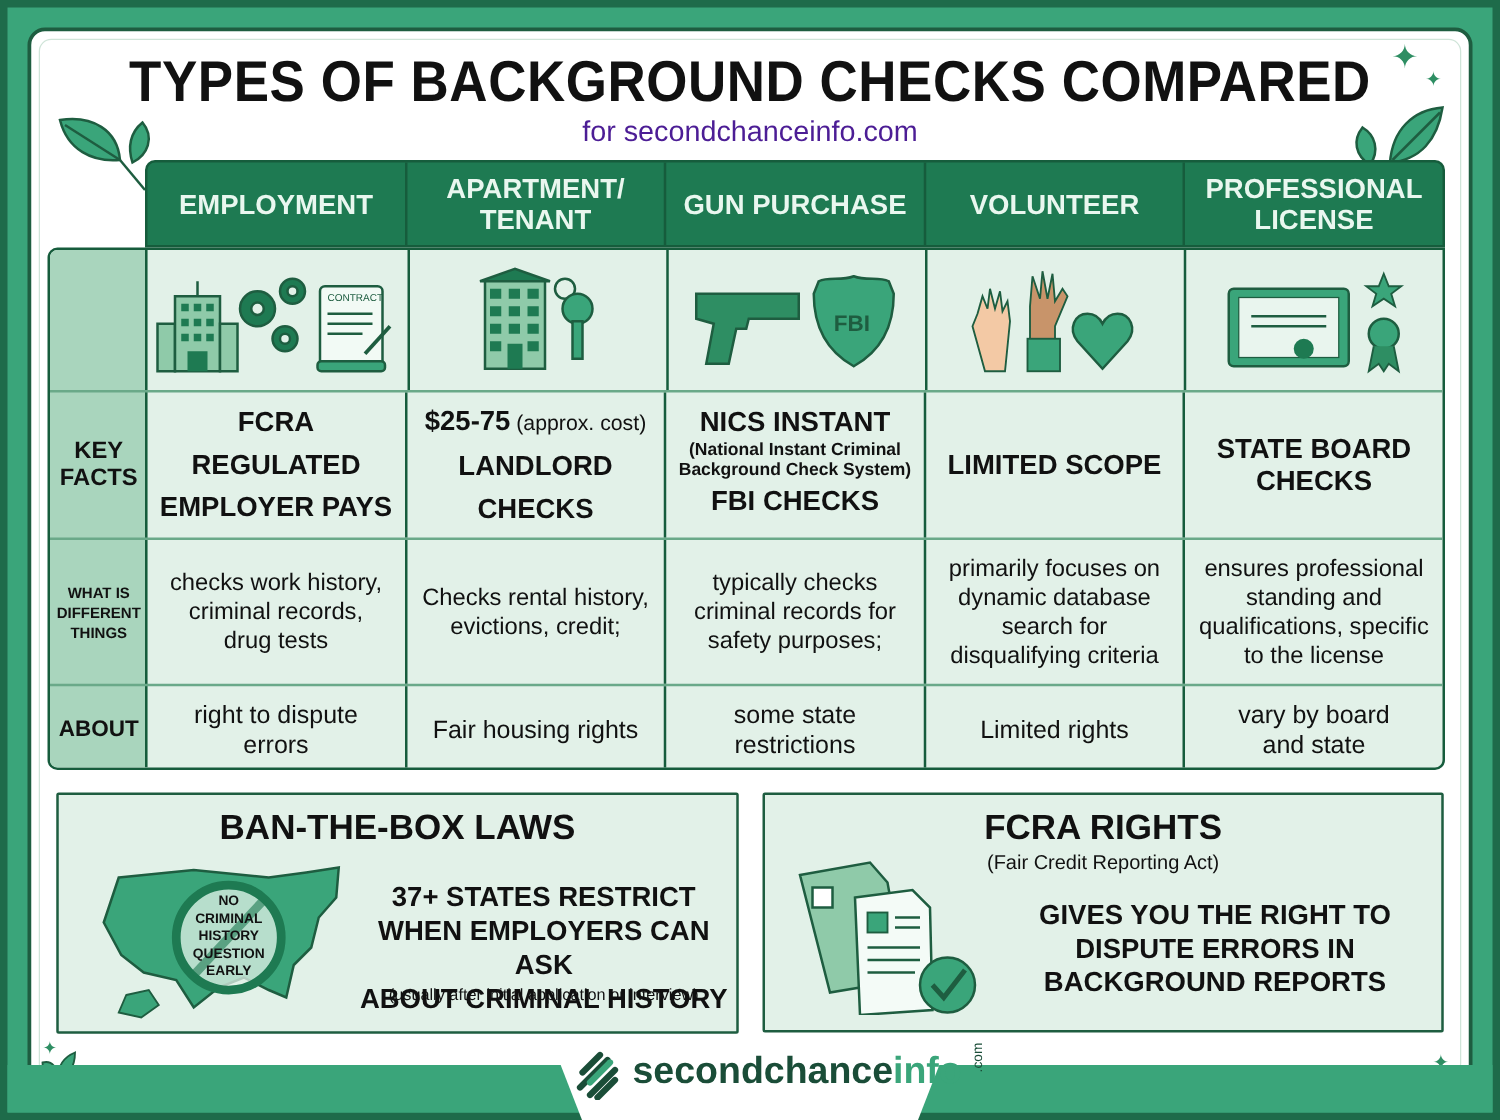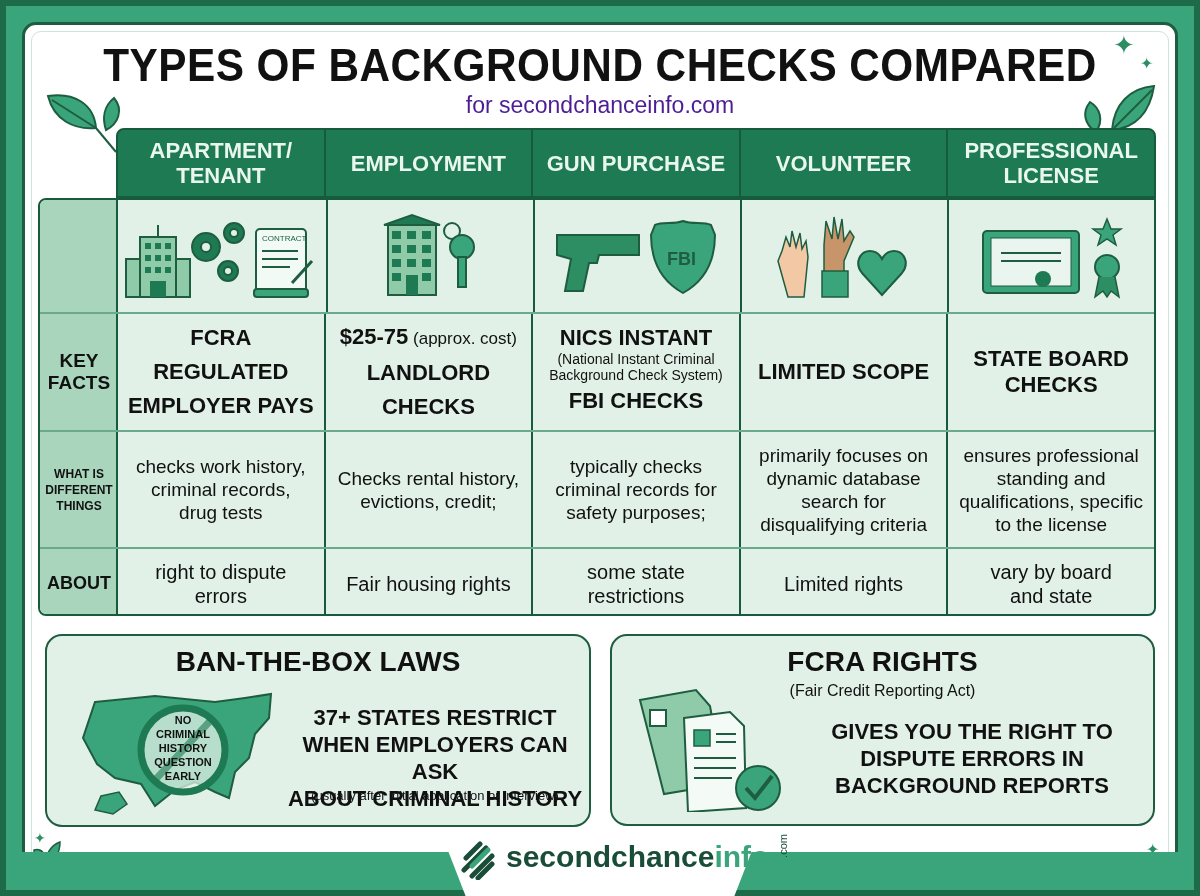--- a/index.html
+++ b/index.html
@@ -20,25 +20,25 @@
   .body-grid { position: absolute; left: 0; top: 70px; width: 1118px; height: 418px; border: 2px solid #165c3c; border-radius: 8px 0 8px 8px; background: #e2f1e8; overflow: hidden; }
   .rowlabels { position: absolute; left: 0; top: 0; width: 78px; height: 100%; background: #a9d5bd; border-right: 2px solid #165c3c; }
   .row { position: absolute; left: 0; width: 100%; border-bottom: 2px solid #6aa989; }
   .row:last-child { border-bottom: none; }
   .rl { position: absolute; left: 0; width: 78px; display: flex; align-items: center; justify-content: center; text-align: center; font-weight: 700; }
   .cells { position: absolute; left: 78px; right: 0; top: 0; bottom: 0; display: flex; }
   .cell { flex: 1; display: flex; flex-direction: column; align-items: center; justify-content: center; text-align: center; border-right: 2px solid #165c3c; padding: 0 4px; }
   .cell:last-child { border-right: none; }
   .kf { font-weight: 700; font-size: 22px; line-height: 34px; }
   .kf small { font-weight: 400; font-size: 17px; }
-  .kf-sub { font-size: 14px; line-height: 16px; font-weight: 400; }
+  .kf-sub { font-size: 14px; line-height: 16px; font-weight: 700; }
   .diff { font-size: 19px; line-height: 23px; }
   .rights { font-size: 20px; line-height: 24px; }
   
-  .panel { position: absolute; background: #e2f1e8; border: 2px solid #1e5d40; border-radius: 17px; }
+  .panel { position: absolute; background: #e2f1e8; border: 2px solid #1e5d40; border-radius: 2px; }
   .p-title { position: absolute; left: 0; right: 0; text-align: center; font-weight: 800; font-size: 28px; }
   .p-sub { position: absolute; left: 0; right: 0; text-align: center; font-size: 16px; }
   .p-body { position: absolute; text-align: center; font-weight: 700; font-size: 22px; line-height: 27px; }
   .footer-band { position: absolute; left: 6px; right: 6px; top: 852px; height: 38px; background: #3aa57a; }
   .logo-tab { position: absolute; left: 440px; top: 830px; width: 320px; height: 66px; background: #fff; clip-path: polygon(0 0, 100% 0, 92% 100%, 8% 100%); }
   .logo { position: absolute; left: 458px; top: 840px; display: flex; align-items: flex-start; gap: 8px; }
   .logo-text { font-weight: 800; font-size: 30px; color: #1a4d38; }
   .logo-text span { color: #3aa57a; }
   .logo-com { font-size: 11px; color: #1a4d38; transform: rotate(-90deg); display: inline-block; margin-left: -6px; }
 </style>
@@ -68,23 +68,23 @@
 <svg class="leaf" style="left:32px;top:840px" width="30" height="28" viewBox="0 0 30 28">
   <path d="M2 10 C10 8 14 14 14 24 C6 24 2 18 2 10Z" fill="#3aa57a" stroke="#1e5d40" stroke-width="1.5"></path>
   <path d="M28 2 C28 14 22 22 14 24 C14 14 18 6 28 2Z" fill="#3aa57a" stroke="#1e5d40" stroke-width="1.5"></path>
 </svg>
 
 <div class="title">TYPES OF BACKGROUND CHECKS COMPARED</div>
 <div class="subtitle">for secondchanceinfo.com</div>
 
 <div class="tbl">
   <div class="hdr-row">
+    <div class="hdr-cell">EMPLOYMENT</div>
     <div class="hdr-cell" style="white-space:pre-line">APARTMENT/
 TENANT</div>
-    <div class="hdr-cell">EMPLOYMENT</div>
     <div class="hdr-cell">GUN PURCHASE</div>
     <div class="hdr-cell">VOLUNTEER</div>
     <div class="hdr-cell" style="white-space:pre-line">PROFESSIONAL
 LICENSE</div>
   </div>
 
   <div class="body-grid">
     <div class="rowlabels"></div>
 
     <div class="row" style="top:0;height:114px">

